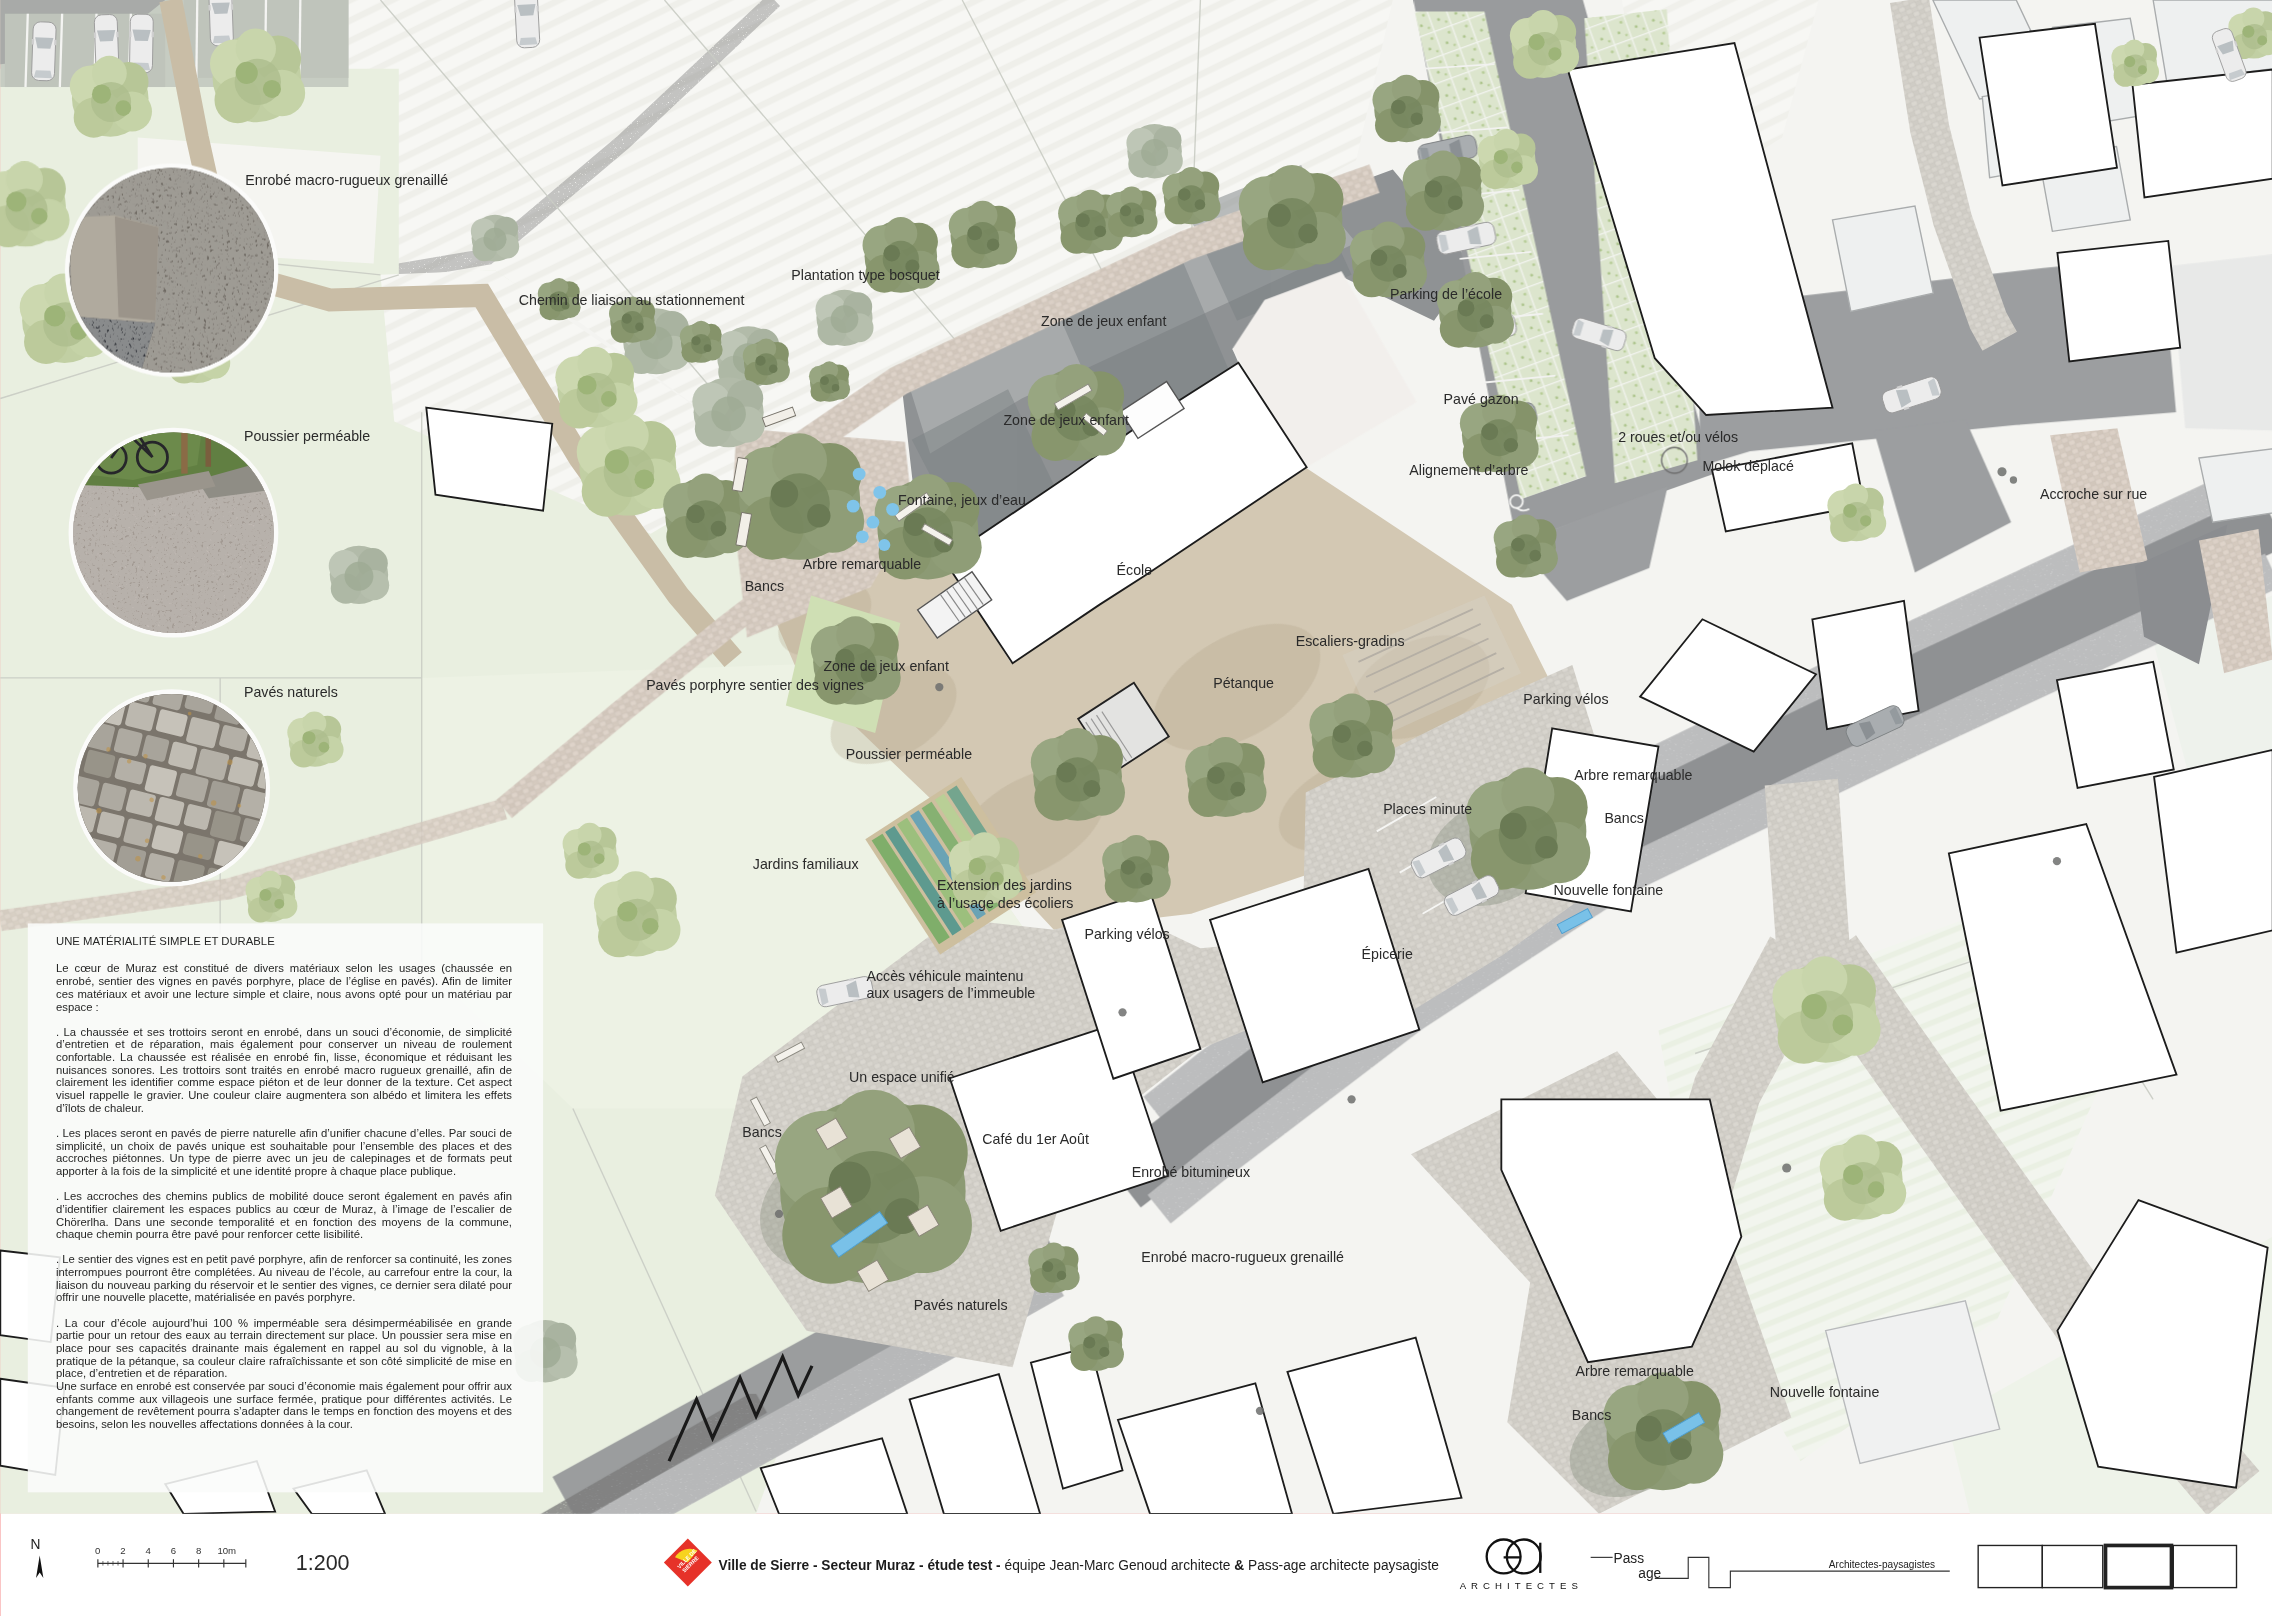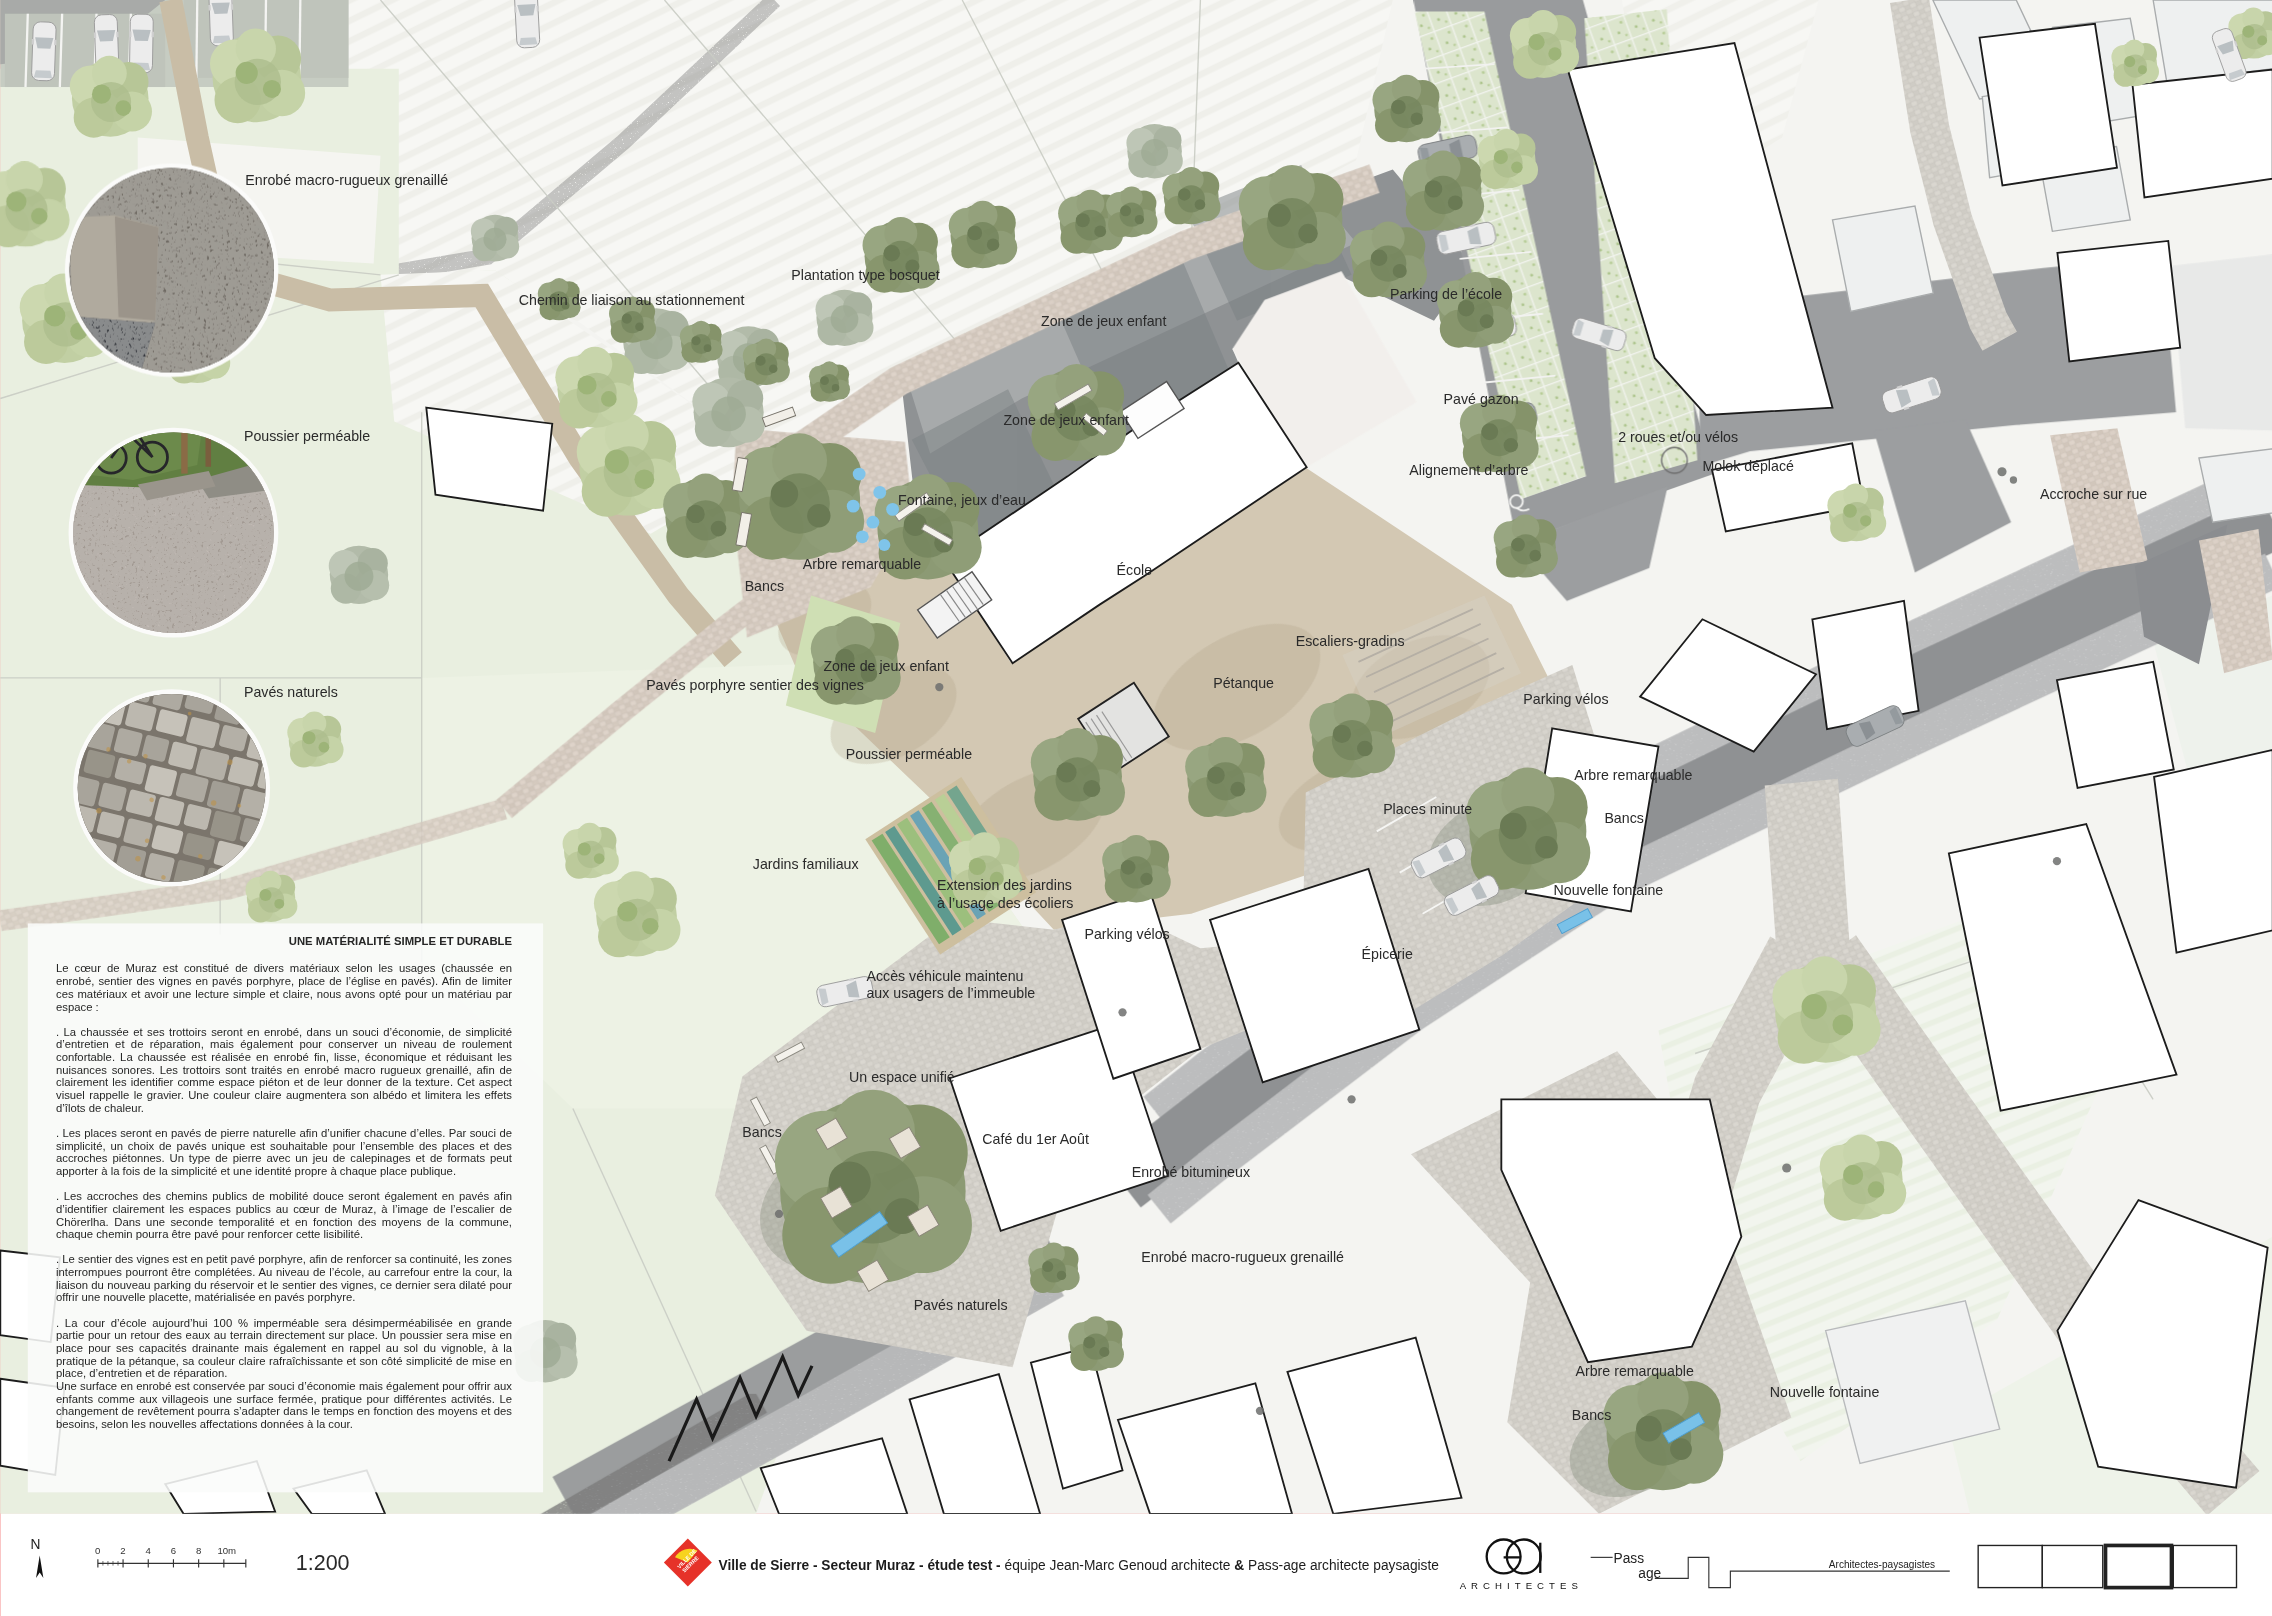--- a/index.html
+++ b/index.html
@@ -1,20 +1,20 @@
 <!DOCTYPE html>
 <html style="font-size:7.3px"><head>
 <meta charset="utf-8">
 <style>
 html,body{margin:0;padding:0;background:#fff;font-family:"Liberation Sans",sans-serif;}
 #wrap{position:relative;width:2273px;height:1616px;overflow:hidden;background:#ef4444;}
 svg{position:absolute;left:0;top:0;}
 #textblock{position:absolute;left:56px;top:935px;width:456px;color:#262626;font-size:11.3px;line-height:12.7px;text-align:justify;}
 #textblock p{margin:0 0 12.4px 0;}
-#textblock .h{margin:0 0 14.7px 0;text-align:right;font-weight:bold;}
+#textblock .h{margin:0 0 14.7px 0;text-align:left;}
 </style>
 </head>
 <body>
 <div id="wrap">
 <svg width="2273" height="1616" viewBox="0 0 4961 3528">
 <defs>
 <filter id="speck" x="-5%" y="-5%" width="110%" height="110%">
   <feTurbulence type="fractalNoise" baseFrequency="0.55" numOctaves="2" seed="7" result="n"></feTurbulence>
   <feColorMatrix in="n" type="matrix" values="0 0 0 0 0.2, 0 0 0 0 0.2, 0 0 0 0 0.2, 2 2 2 -2.6 0" result="d"></feColorMatrix>
   <feComposite in="d" in2="SourceGraphic" operator="in"></feComposite>

